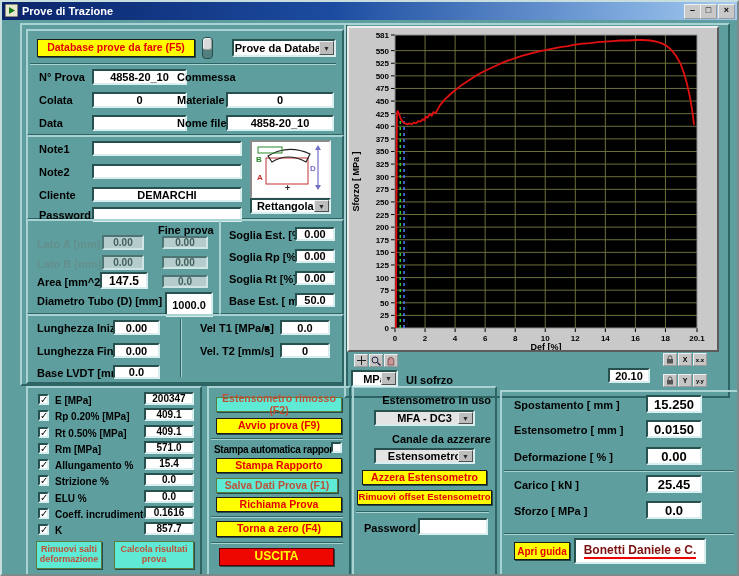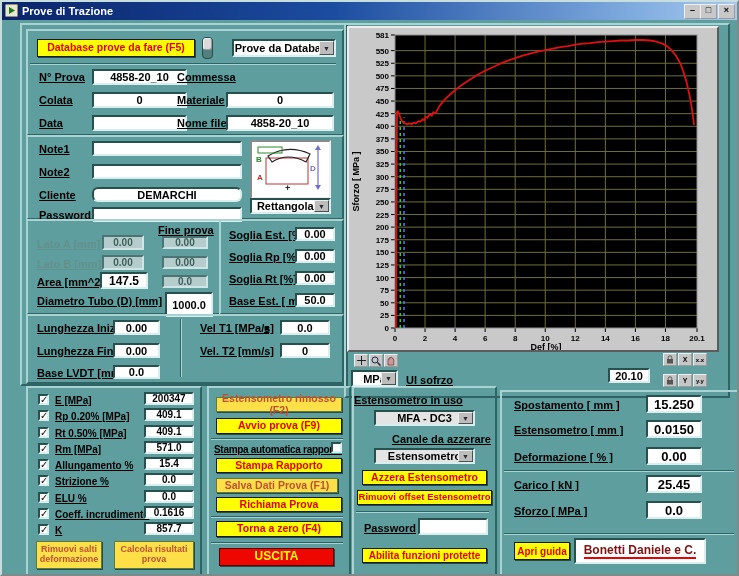--- a/index.html
+++ b/index.html
@@ -12,37 +12,37 @@
     display:flex;align-items:center;}
   #titlebar .t{color:#fff;font-size:11px;font-weight:bold;margin-left:4px;}
   .wbtn{position:absolute;top:2px;width:15px;height:13px;background:#c8c8c8;border:1px outset #efefef;
         font-size:9px;line-height:11px;text-align:center;color:#000;font-weight:bold;}
   
   .grp,.region{position:absolute;border:2px solid;border-color:#a9d2d2 #2f6464 #2f6464 #a9d2d2;}
   .region{pointer-events:none;}
   .hr{position:absolute;height:0;border-top:1px solid #2f6464;border-bottom:1px solid #a9d2d2;}
   .vr{position:absolute;width:0;border-left:1px solid #2f6464;border-right:1px solid #a9d2d2;}
   
-  .lbl{position:absolute;font-size:11px;font-weight:bold;color:#000;white-space:nowrap;line-height:15px;text-decoration:underline;}
+  .lbl{position:absolute;font-size:11px;font-weight:bold;color:#000;white-space:nowrap;line-height:15px;}
   .lbl.dis{color:#63908c;}
   .lbl.sm{font-size:10px;}
   .lbl.big{font-size:11px;}
   
   input.val{position:absolute;box-sizing:border-box;background:#fff;color:#000;padding:0;text-align:center;
     border:2px solid;border-color:#27514f #d9efef #d9efef #27514f;
     font-family:"Liberation Sans","DejaVu Sans",sans-serif;font-weight:bold;font-size:11px;}
   div.val{position:absolute;box-sizing:border-box;background:#fff;color:#000;display:flex;align-items:center;
     justify-content:center;border:2px solid;border-color:#27514f #d9efef #d9efef #27514f;font-weight:bold;font-size:10px;}
   div.val.dis{background:#b4cccc;color:#41605c;border-color:#4d7472 #cfe4e4 #cfe4e4 #4d7472;}
   .val.big{font-size:13px;}
   
   .btn{position:absolute;box-sizing:border-box;display:flex;align-items:center;justify-content:center;
     font-weight:bold;font-size:10.5px;cursor:pointer;text-align:center;line-height:1.1;}
   .btn.yellow{background:#ffff00;color:#e40000;border:1px solid #1a1a1a;box-shadow:1px 1px 0 #244c4c;}
-  .btn.olive{background:#fde047;color:#bf5038;border:1px solid #5d7a3c;box-shadow:1px 1px 0 #244c4c;}
+  .btn.olive{background:#5eead4;color:#bf5038;border:1px solid #5d7a3c;box-shadow:1px 1px 0 #244c4c;}
   .btn.exit{background:#ee0700;color:#ffff00;border:1px solid #5a0000;box-shadow:1px 1px 0 #244c4c;font-size:12px;}
   .btn.tiny{font-size:9px;}
   
   .dd{position:absolute;box-sizing:border-box;background:#fdfdfd;border:2px solid;
       border-color:#27514f #d9efef #d9efef #27514f;display:flex;align-items:center;justify-content:center;
       font-weight:bold;font-size:11px;cursor:pointer;}
   .dd.grey{background:#e4e4e4;}
   .dd .dd-arrow{position:absolute;right:0;top:0;bottom:0;width:13px;background:#bdbdbd;
       border:1px solid;border-color:#eee #4f4f4f #4f4f4f #eee;font-size:7px;display:flex;
       align-items:center;justify-content:center;color:#2b2b2b;}
@@ -107,21 +107,21 @@
     <div class="lbl" style="left:149px;top:85px">Nome file</div>
     <input class="val" style="left: 198px; top: 84px; width: 108px; height: 16px;" value="4858-20_10">
   </div>
 
   <div class="grp" style="left:24px;top:133px;width:314px;height:81px">
     <div class="lbl" style="left:11px;top:5px">Note1</div>
     <input class="val" style="left: 64px; top: 4px; width: 150px; height: 15px;" value="">
     <div class="lbl" style="left:11px;top:28px">Note2</div>
     <input class="val" style="left: 64px; top: 27px; width: 150px; height: 15px;" value="">
     <div class="lbl" style="left:11px;top:51px">Cliente</div>
-    <input class="val" style="left: 64px; top: 50px; width: 150px; height: 15px; border-radius: 6px;" value="DEMARCHI">
+    <input class="val" style="left: 64px; top: 50px; width: 150px; height: 15px;" value="DEMARCHI">
     <div class="lbl" style="left:11px;top:71px">Password</div>
     <input class="val" style="left: 64px; top: 70px; width: 150px; height: 15px;" value="">
     <div class="imgbox" style="left:222px;top:3px;width:77px;height:55px">
       <svg width="73" height="51">
         <rect x="14" y="16" width="42" height="26" fill="none" stroke="#c03030" stroke-width="1"></rect>
         <path d="M16,14 Q36,2 58,12 L54,20 Q36,10 20,20 Z" fill="none" stroke="#222" stroke-width="1.2"></path>
         <rect x="6" y="5" width="24" height="6" fill="none" stroke="#2a8a2a"></rect>
         <line x1="66" y1="5" x2="66" y2="46" stroke="#7070c8" stroke-width="1.2"></line>
         <polygon points="66,3 63,8 69,8" fill="#7070c8"></polygon>
         <polygon points="66,48 63,43 69,43" fill="#7070c8"></polygon>
@@ -219,36 +219,35 @@
     <div class="btn yellow" style="left:7px;top:70px;width:126px;height:15px">Stampa Rapporto</div>
     <div class="btn olive" style="left:7px;top:90px;width:122px;height:15px">Salva Dati Prova (F1)</div>
     <div class="btn yellow" style="left:7px;top:109px;width:126px;height:15px">Richiama Prova</div>
     <div class="hr" style="left:2px;top:128px;width:132px"></div>
     <div class="btn yellow" style="left:7px;top:133px;width:126px;height:16px">Torna a zero (F4)</div>
     <div class="hr" style="left:2px;top:154px;width:132px"></div>
     <div class="btn exit" style="left:10px;top:160px;width:115px;height:18px">USCITA</div>
   </div>
 
   <div class="grp" style="left:350px;top:384px;width:141px;height:188px">
-    <div class="lbl" style="left:0;top:5px;width:137px;text-align:left">Estensometro in uso</div>
+    <div class="lbl" style="left:0;top:5px;width:137px;text-align:right">Estensometro in uso</div>
     <div class="dd grey" style="left:20px;top:22px;width:101px;height:16px">
       <span>MFA - DC3</span>
       <span class="dd-arrow">▼</span>
     </div>
     <div class="lbl" style="left:0;top:44px;width:137px;text-align:right">Canale da azzerare</div>
     <div class="dd grey" style="left:20px;top:60px;width:101px;height:16px">
       <span>Estensometro</span>
       <span class="dd-arrow">▼</span>
     </div>
     <div class="btn yellow" style="left:3px;top:102px;width:135px;height:15px;font-size:9.5px">Rimuovi offset Estensometro</div>
     <div class="btn yellow" style="left:8px;top:82px;width:125px;height:15px">Azzera Estensometro</div>
     <div class="hr" style="left:2px;top:123px;width:133px"></div>
     <div class="lbl" style="left:10px;top:133px">Password</div>
     <input class="val" style="left: 64px; top: 130px; width: 70px; height: 17px; text-align: left;" value="">
-    <div class="btn yellow" style="left:8px;top:160px;width:125px;height:15px;font-size:10px">Abilita funzioni protette</div>
   </div>
 
   <div class="grp" style="left:498px;top:388px;width:238px;height:184px">
     <div class="lbl big" style="left:12px;top:6px">Spostamento  [ mm ]</div>
     <div class="val big" style="left:144px;top:3px;width:56px;height:18px">15.250</div>
     <div class="lbl big" style="left:12px;top:31px">Estensometro [ mm ]</div>
     <div class="val big" style="left:144px;top:28px;width:56px;height:18px">0.0150</div>
     <div class="lbl big" style="left:12px;top:58px">Deformazione  [ % ]</div>
     <div class="val big" style="left:144px;top:55px;width:56px;height:18px">0.00</div>
     <div class="hr" style="left:2px;top:78px;width:230px"></div>

